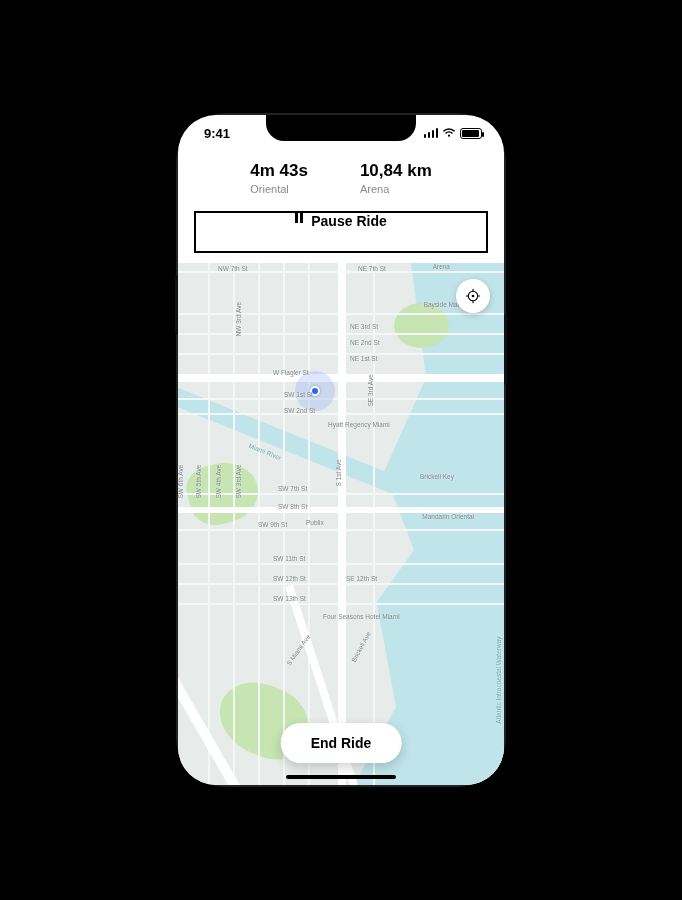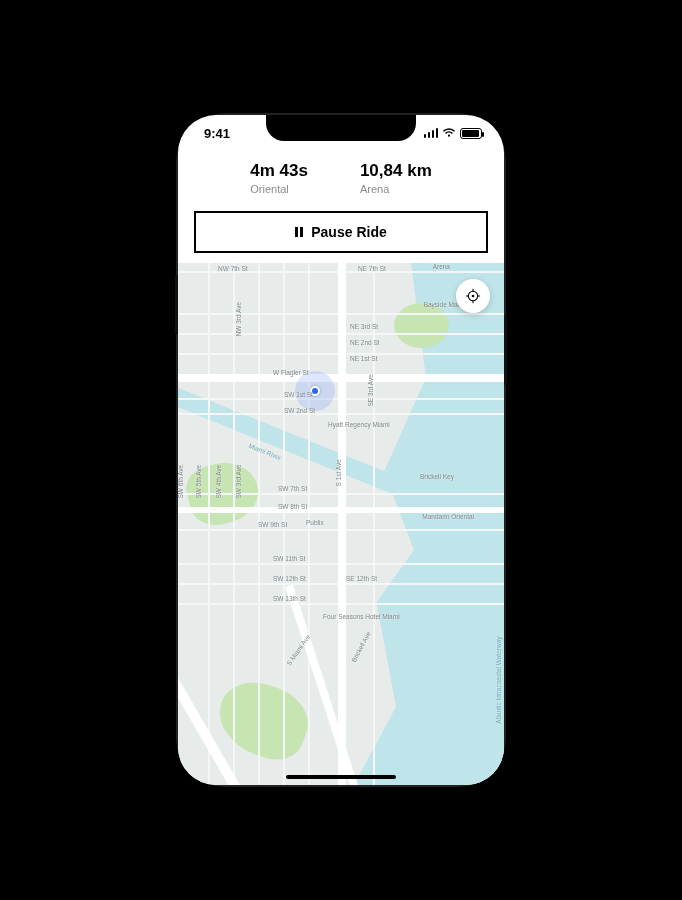--- a/index.html
+++ b/index.html
@@ -107,21 +107,21 @@
     padding: 10px 0 12px;
   }
   .stat { text-align: left; }
   .stat-val { font-weight: 800; font-size: 17px; color:#000;}
   .stat-lbl { font-size: 11px; color:#8a8a8a; margin-top:2px;}
   .pause-btn {
     margin: 4px 16px 10px;
     border: 2px solid #000;
     height: 42px;
     display: flex;
-    align-items: center;
+    align-items: flex-start;
     justify-content: center;
     gap: 8px;
     font-weight: 800;
     font-size: 14px;
     color:#000;
   }
   .pause-icon { display:flex; gap:2px;}
   .pause-icon span{ width:3px; height:10px; background:#000;}
 
   .map {
@@ -292,17 +292,20 @@
 
 
       <div class="locate-btn">
         <svg width="16" height="16" viewBox="0 0 24 24">
           <circle cx="12" cy="12" r="7" fill="none" stroke="#000" stroke-width="1.6"></circle>
           <circle cx="12" cy="12" r="2" fill="#000"></circle>
           <path d="M12 2v3M12 19v3M2 12h3M19 12h3" stroke="#000" stroke-width="1.6" stroke-linecap="round"></path>
         </svg>
       </div>
 
+      <div class="end-btn">
+        <span>End Ride</span>
+      </div>
     </div>
 
     <div class="home-ind"></div>
   </div>
 </div>
 
 </body></html>

